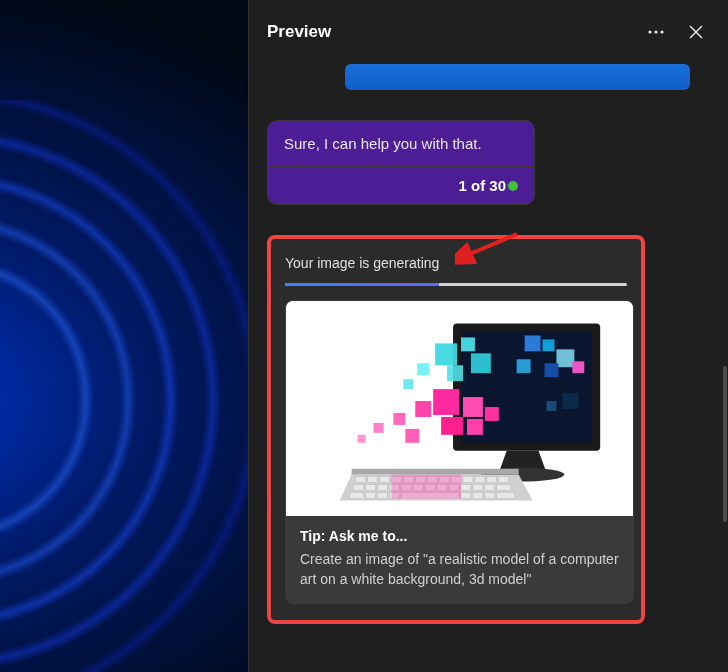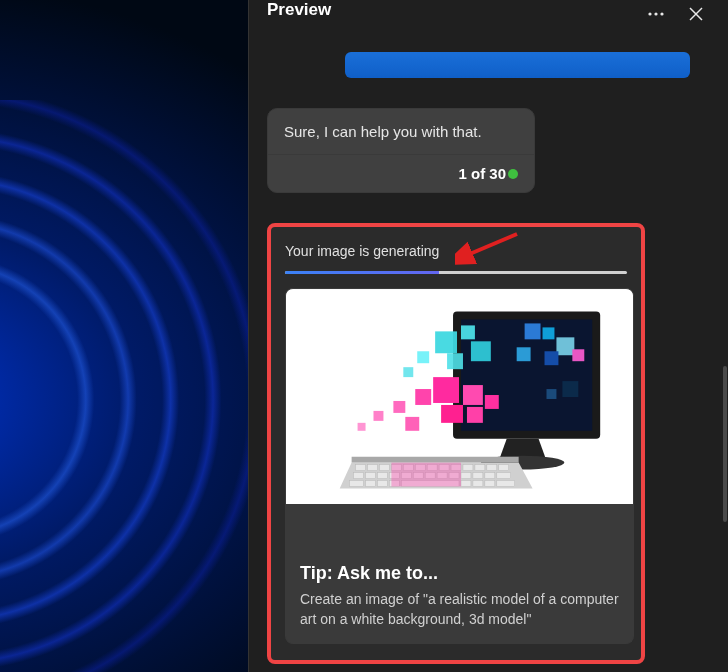--- a/index.html
+++ b/index.html
@@ -39,23 +39,23 @@
     }
     .panel {
       flex: 1;
       background: #1f1f1f;
       border-left: 1px solid #333;
       display: flex;
       flex-direction: column;
       position: relative;
     }
     .panel-header {
-      height: 52px;
-      display: flex;
-      align-items: flex-start;
+      height: 64px;
+      display: flex;
+      align-items: center;
       padding: 0 18px;
     }
     .panel-title {
       font-size: 17px;
       color: #ffffff;
       font-weight: 600;
       flex: 1;
     }
     .header-btn {
       width: 28px;
@@ -81,21 +81,21 @@
       margin-bottom: 30px;
       display: flex;
       align-items: center;
       justify-content: center;
       color: #fff;
       font-size: 13px;
       cursor: pointer;
       padding-top: 2px;
     }
     .chat-bubble {
-      background: #404040;
+      background: #4c1d95;
       border: 1px solid #3a3a3a;
       border-radius: 10px;
       width: 268px;
       overflow: hidden;
     }
     .chat-bubble-text {
       padding: 14px 16px;
       font-size: 15px;
       color: #e6e6e6;
       border-bottom: 1px solid #3a3a3a;
@@ -158,25 +158,24 @@
     }
     .tip-box {
       background: #3a3a3a;
       border: 1px solid #3a3a3a;
       border-top: none;
       border-radius: 0 0 8px 8px;
       padding: 12px 14px 14px 14px;
       width: 349px;
     }
     .tip-title {
-      font-size: 18px;
+      font-size: 14px;
       color: #ffffff;
       font-weight: 700;
       margin-bottom: 6px;
-      margin-top: 47px;
     }
     .tip-body {
       font-size: 14px;
       color: #d0d0d0;
       line-height: 1.4;
     }
     .arrow-annotation {
       position: absolute;
       left: 455px;
       top: 228px;

